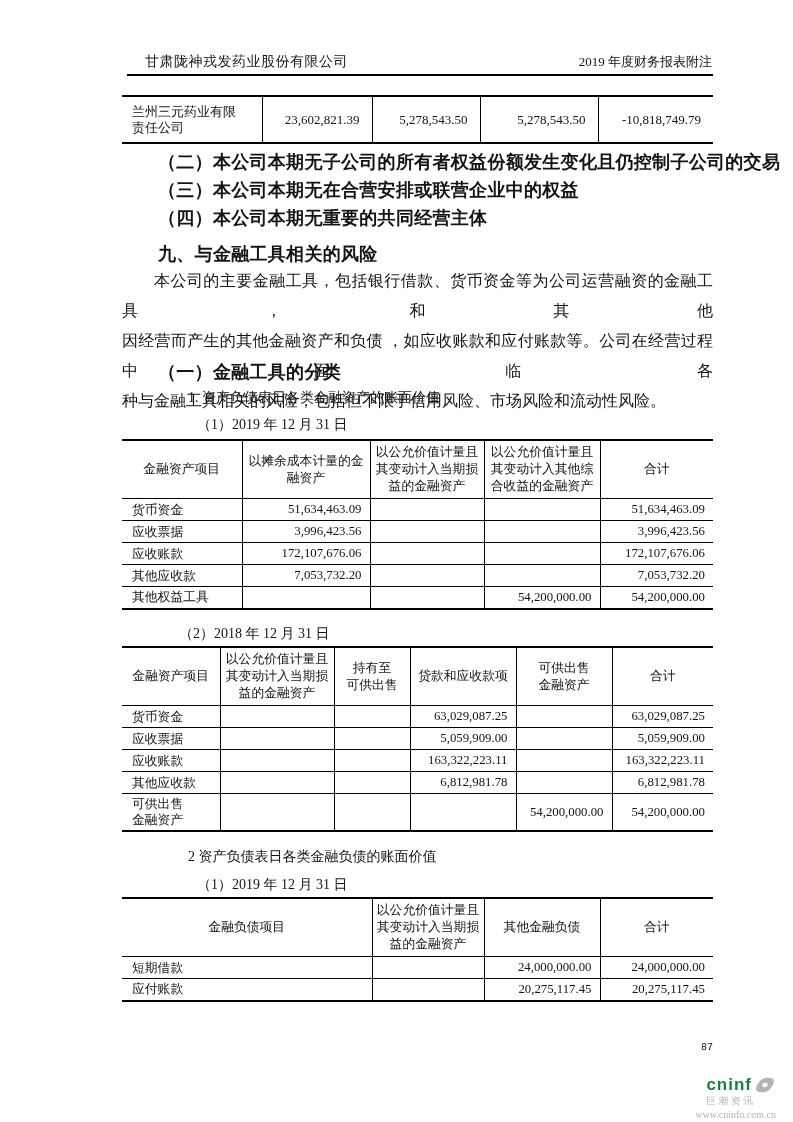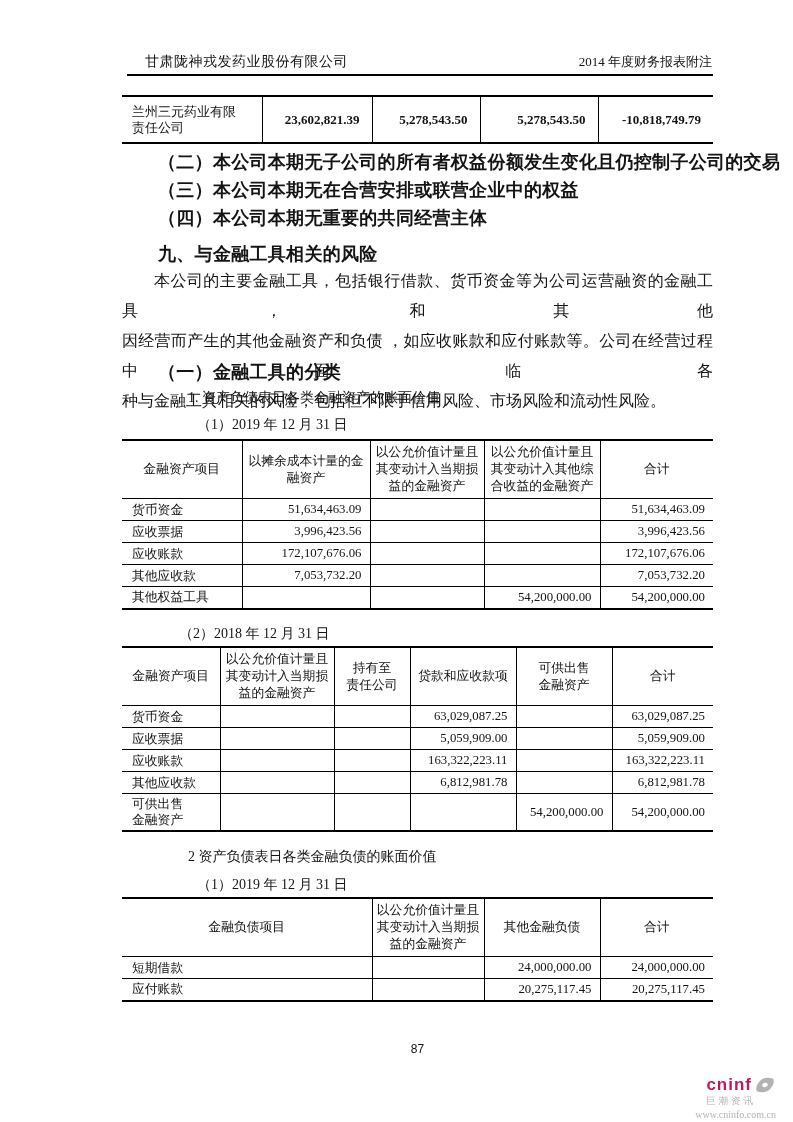--- a/index.html
+++ b/index.html
@@ -23,57 +23,57 @@
   table.fin th:first-child, table.fin td:first-child { border-left:none;margin-top:46px; }
   table.fin tr:last-child td { border-bottom:none; }
   table.fin th { font-weight:normal; text-align:center; vertical-align:middle;
                  padding:3px 3px; line-height:17px; white-space:pre-line; }
   table.fin td { height:22px; vertical-align:middle; padding:2px 8px; }
   table.fin td.name-cell { text-align:left; padding-left:10px; white-space:pre-line; line-height:16px; }
   table.fin td.num-cell  { text-align:right; padding-right:8px; }
 
   table.frag { font-size:13px; }
   table.frag td { height:47px; }
-  table.frag td.num-cell { padding-right:12px;font-weight:bold; }
+  table.frag td.num-cell { padding-right:12px; }
 
   .t-assets2019 { top:439px; }
   .t-assets2018 { top:646px; }
   .t-liab2019   { top:897px; }
   .frag-pos     { top:95px;  }
 
   
   .h-bold { position:absolute; left:158px; font-weight:700; font-size:18px;
             font-family:"Liberation Sans","DejaVu Sans",sans-serif; letter-spacing:0.3px; }
   .line-plain { position:absolute; font-size:14px;margin-left:40px; }
 
   
   .para { position:absolute; left:122px; top:266px; width:591px;
           font-size:16px; line-height:30px; }
   .pline { width:100%; }
   .pline.just { text-align:justify; text-align-last:justify; }
   .pline.indent { text-indent:2em; }
 
   
   .pagenum { position:absolute; left:122px; top:1042px; width:591px;
-             text-align:center; font-size:12px; font-family:Liberation Sans, sans-serif; }
+             text-align:right; font-size:10px; font-family:Liberation Mono, monospace; }
   .logo { position:absolute; right:17px; top:1074px; color:#b3b3b3; }
   .logo-top { display:flex; align-items:center; justify-content:flex-end; }
   .logo-brand { font-family:"Liberation Sans","DejaVu Sans",sans-serif; font-weight:700;
-                font-size:17px; letter-spacing:1px; color:#be185d; }
+                font-size:17px; letter-spacing:1px; color:#15803d; }
   .logo-swirl { margin-left:2px; }
   .logo-caption { font-size:9.5px; letter-spacing:3px; text-align:right; margin-right:20px; margin-top:-1px; }
   .logo-url { font-size:10px; margin-top:1px; }
 </style>
 </head>
 <body>
 
 <div class="page">
 
   <span class="hdr-left">甘肃陇神戎发药业股份有限公司</span>
-  <span class="hdr-right">2014 年度财务报表附注</span>
+  <span class="hdr-right">2019 年度财务报表附注</span>
   <div class="hdr-rule"></div>
 
   <table class="fin frag abs frag-pos">
     <colgroup>
         <col style="width:140px">
         <col style="width:110px">
         <col style="width:108px">
         <col style="width:118px">
         <col style="width:115px">
       </colgroup>
@@ -169,21 +169,21 @@
         <col style="width:76px">
         <col style="width:106px">
         <col style="width:96px">
         <col style="width:101px">
       </colgroup>
   <thead>
         <tr>
           <th>金融资产项目</th>
           <th>以公允价值计量且其变动计入当期损益的金融资产</th>
           <th>持有至
-责任公司</th>
+可供出售</th>
           <th>贷款和应收款项</th>
           <th>可供出售
 金融资产</th>
           <th>合计</th>
         </tr>
       </thead>
       <tbody>
         <tr>
           <td class="name-cell">货币资金</td>
           <td class="num-cell"></td>

